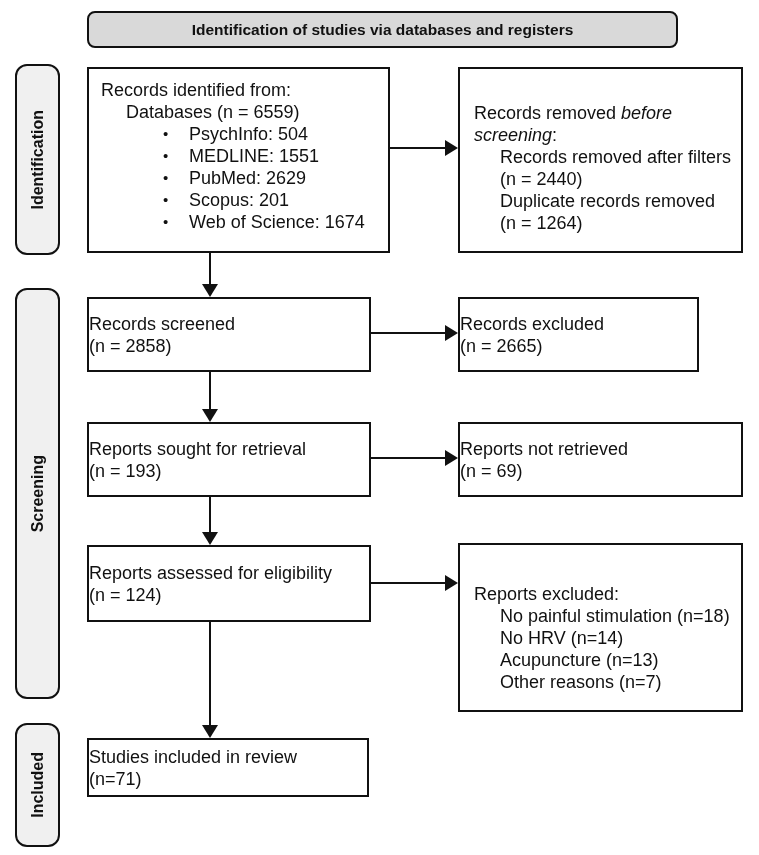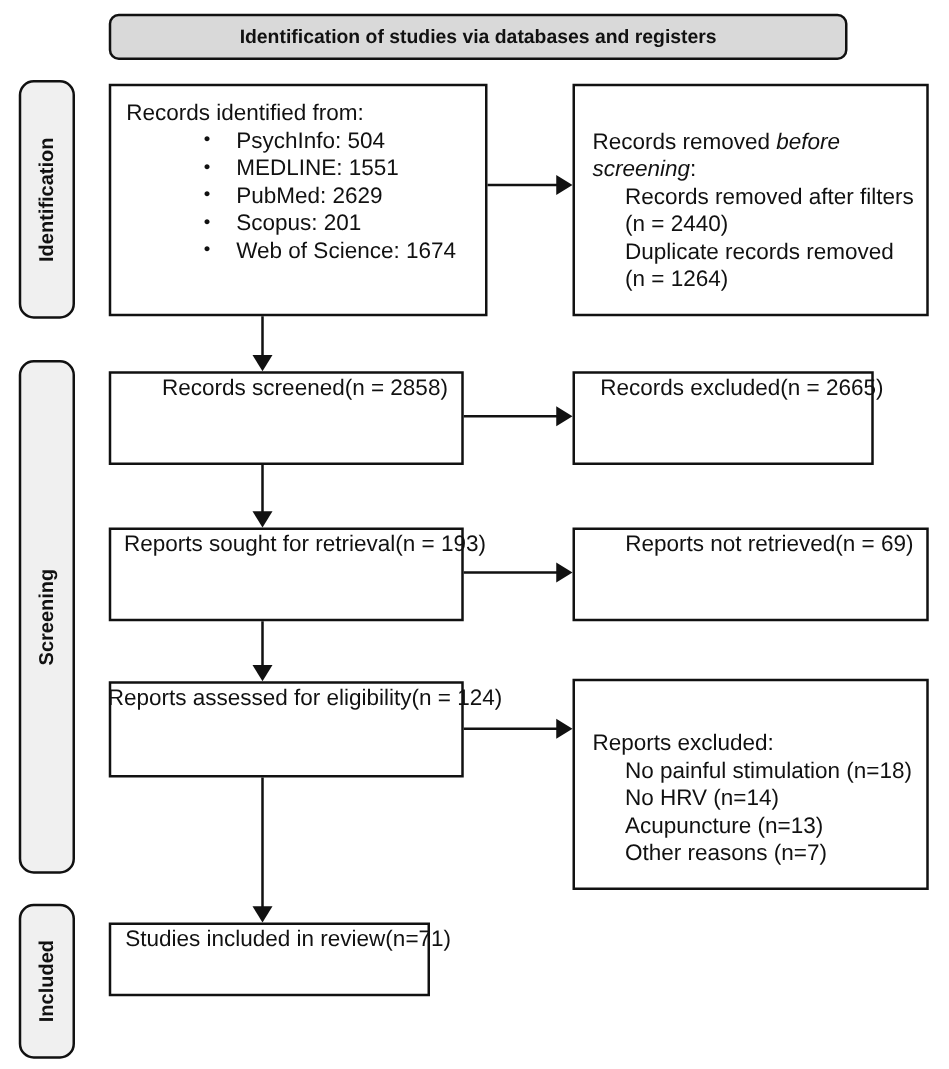--- a/index.html
+++ b/index.html
@@ -49,31 +49,31 @@
 
   
   .box {
     position: absolute;
     background: #ffffff;
     border: 2.5px solid #111;
     box-sizing: border-box;
     font-size: 18px;
     line-height: 22px;
   }
-  .vc { display: flex; flex-direction: row; justify-content: center; padding-left: 30px; }
+  .vc { display: flex; flex-direction: column; justify-content: center; padding-left: 0; }
 
   .box-records-identified { left: 87px;  top: 67px;  width: 303px; height: 186px; padding: 10px 6px 0 12px; }
   .box-records-removed    { left: 458px; top: 67px;  width: 285px; height: 186px; padding: 33px 6px 0 14px; }
   .box-records-screened   { left: 87px;  top: 297px; width: 284px; height: 75px; }
   .box-records-excluded   { left: 458px; top: 297px; width: 241px; height: 75px; }
   .box-reports-sought     { left: 87px;  top: 422px; width: 284px; height: 75px; }
   .box-reports-not-retrieved { left: 458px; top: 422px; width: 285px; height: 75px; }
   .box-reports-assessed   { left: 87px;  top: 545px; width: 284px; height: 77px; }
   .box-reports-excluded   { left: 458px; top: 543px; width: 285px; height: 169px; padding: 38px 6px 0 14px; }
-  .box-studies-included   { left: 87px;  top: 738px; width: 257px; height: 59px; }
+  .box-studies-included   { left: 87px;  top: 738px; width: 282px; height: 59px; }
 
   .l { white-space: nowrap; }
   .ind1 { padding-left: 25px; }   
   .ind2 { padding-left: 26px; }   
   .bullet-row { position: relative; padding-left: 88px; }
   .bullet-row::before {
     content: "\2022";
     position: absolute;
     left: 62px; top: 0;
     font-size: 15px;
@@ -122,20 +122,21 @@
   </div>
   <div class="stage stage-screening">
     <span class="vtext">Screening</span>
   </div>
   <div class="stage stage-included">
     <span class="vtext">Included</span>
   </div>
 
   <div class="box box-records-identified">
     <div class="l">Records identified from:</div>
+    <div class="l ind1">Databases (n = 6559)</div>
     <div class="l bullet-row"><span>PsychInfo: 504</span></div>
     <div class="l bullet-row"><span>MEDLINE: 1551</span></div>
     <div class="l bullet-row"><span>PubMed: 2629</span></div>
     <div class="l bullet-row"><span>Scopus: 201</span></div>
     <div class="l bullet-row"><span>Web of Science: 1674</span></div>
   </div>
 
   <div class="box box-records-removed">
     <div class="l"><span>Records removed </span><span class="it">before</span></div>
     <div class="l"><span class="it">screening</span><span>:</span></div>

